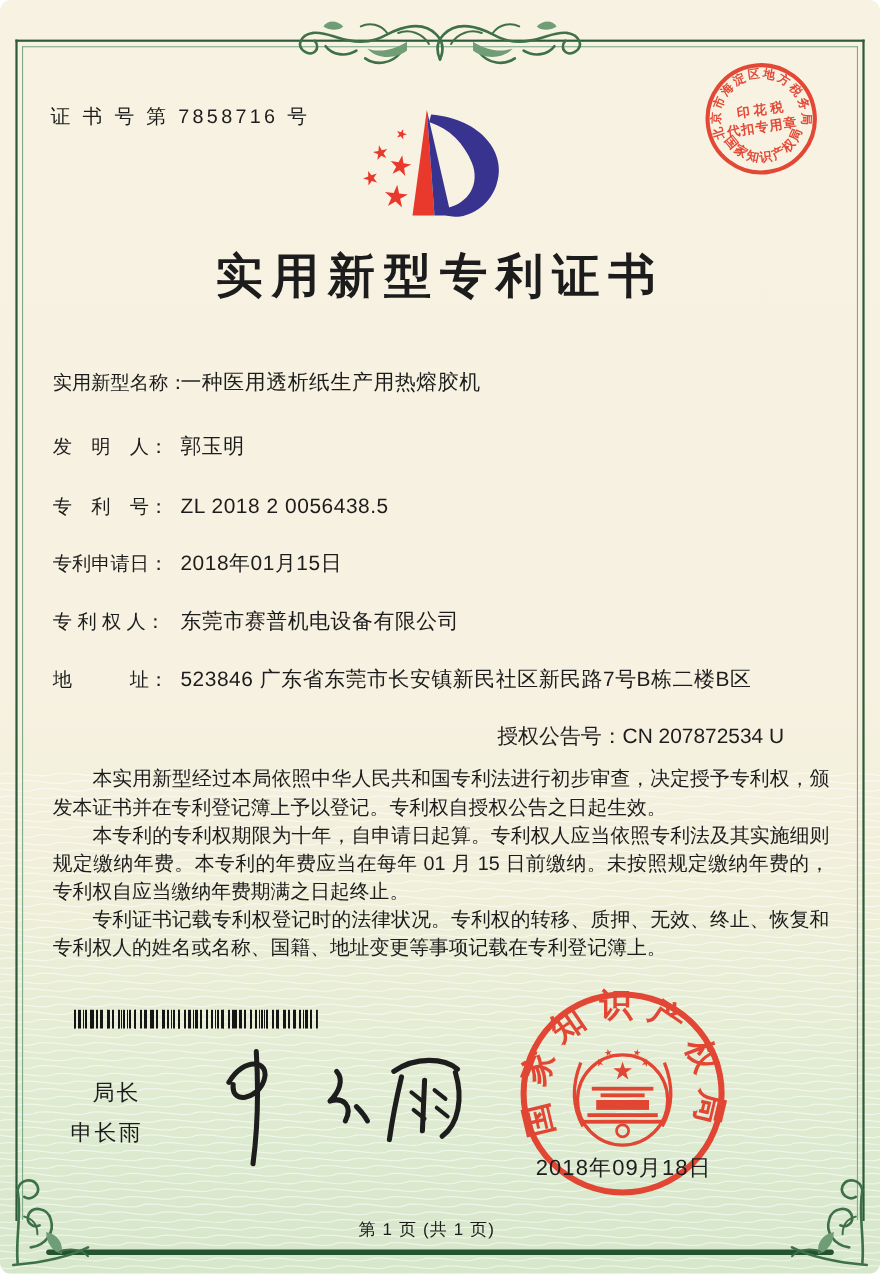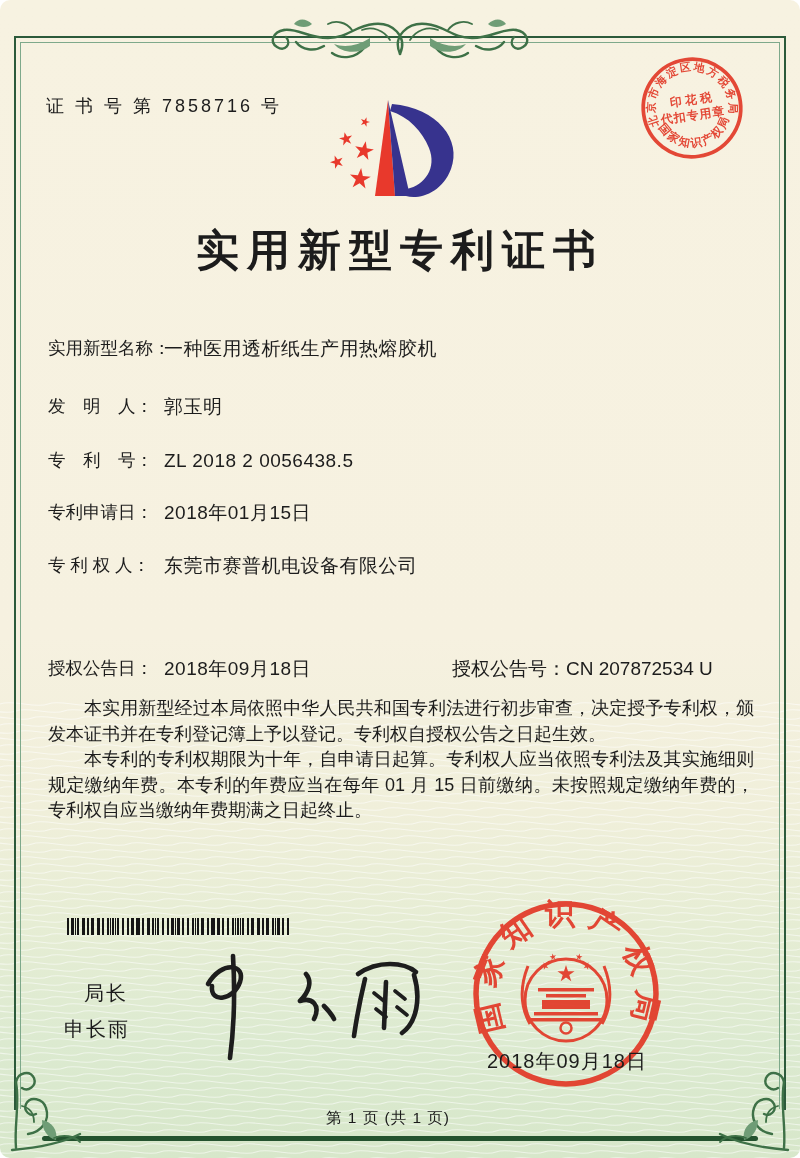--- a/index.html
+++ b/index.html
@@ -129,30 +129,31 @@
   </div>
   <div class="abs row z3" style="top:448px">
     <span class="lbl">专　利　号：</span><span class="val">ZL 2018 2 0056438.5</span>
   </div>
   <div class="abs row z3" style="top:500px">
     <span class="lbl">专利申请日：</span><span class="val">2018年01月15日</span>
   </div>
   <div class="abs row z3" style="top:553px">
     <span class="lbl">专 利 权 人：</span><span class="val">东莞市赛普机电设备有限公司</span>
   </div>
-  <div class="abs row z3" style="top:656px">
-    <span class="lbl">授权公告日：</span><span class="val" style="width:260px">2018年09月18日</span>
+  <div class="abs row z3" style="top:606px">
+    <span class="lbl">地　　　址：</span><span class="val">523846 广东省东莞市长安镇新民社区新民路7号B栋二楼B区</span>
   </div>
   <div class="abs grant-no z3" style="top:656px">
     <span>授权公告号：</span><span>CN 207872534 U</span>
   </div>
 
   <div class="abs body-text z3">
     <p>本实用新型经过本局依照中华人民共和国专利法进行初步审查，决定授予专利权，颁发本证书并在专利登记簿上予以登记。专利权自授权公告之日起生效。</p>
     <p>本专利的专利权期限为十年，自申请日起算。专利权人应当依照专利法及其实施细则规定缴纳年费。本专利的年费应当在每年 01 月 15 日前缴纳。未按照规定缴纳年费的，专利权自应当缴纳年费期满之日起终止。</p>
+    <p>专利证书记载专利权登记时的法律状况。专利权的转移、质押、无效、终止、恢复和专利权人的姓名或名称、国籍、地址变更等事项记载在专利登记簿上。</p>
   </div>
 
   <div class="abs barcode z3"></div>
 
   <div class="abs sig-title z3">局长</div>
   <div class="abs sig-name z3">申长雨</div>
 
   <svg class="abs z5" style="left:188px;top:948px" width="250" height="115" viewBox="0 0 250 115">
     <g stroke="#1d1d1d" fill="none" stroke-width="4.6" stroke-linecap="round" stroke-linejoin="round">
       <path d="M20,36 C34,12 58,16 52,34 C46,52 22,56 24,38"></path>

